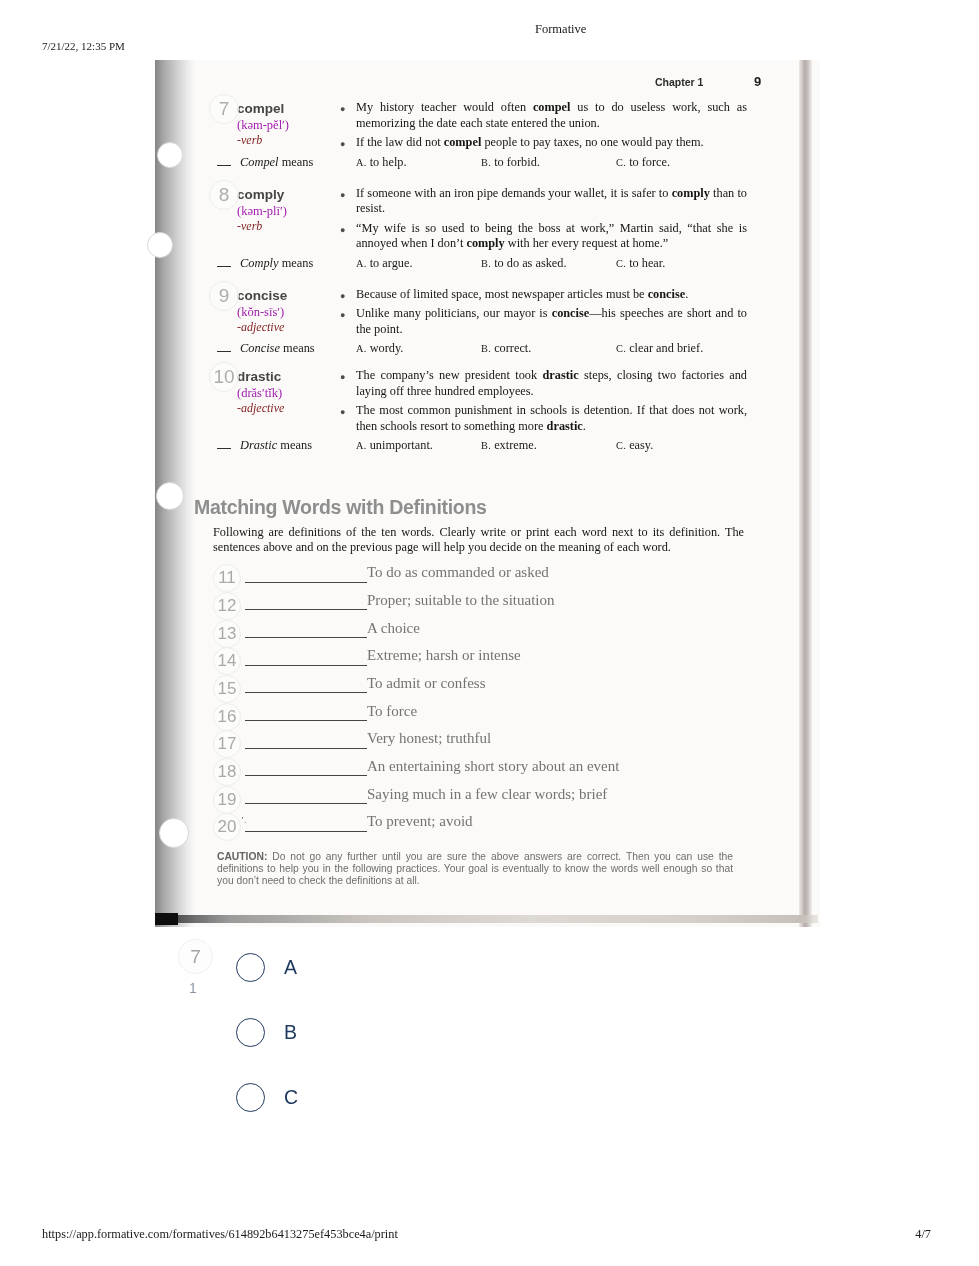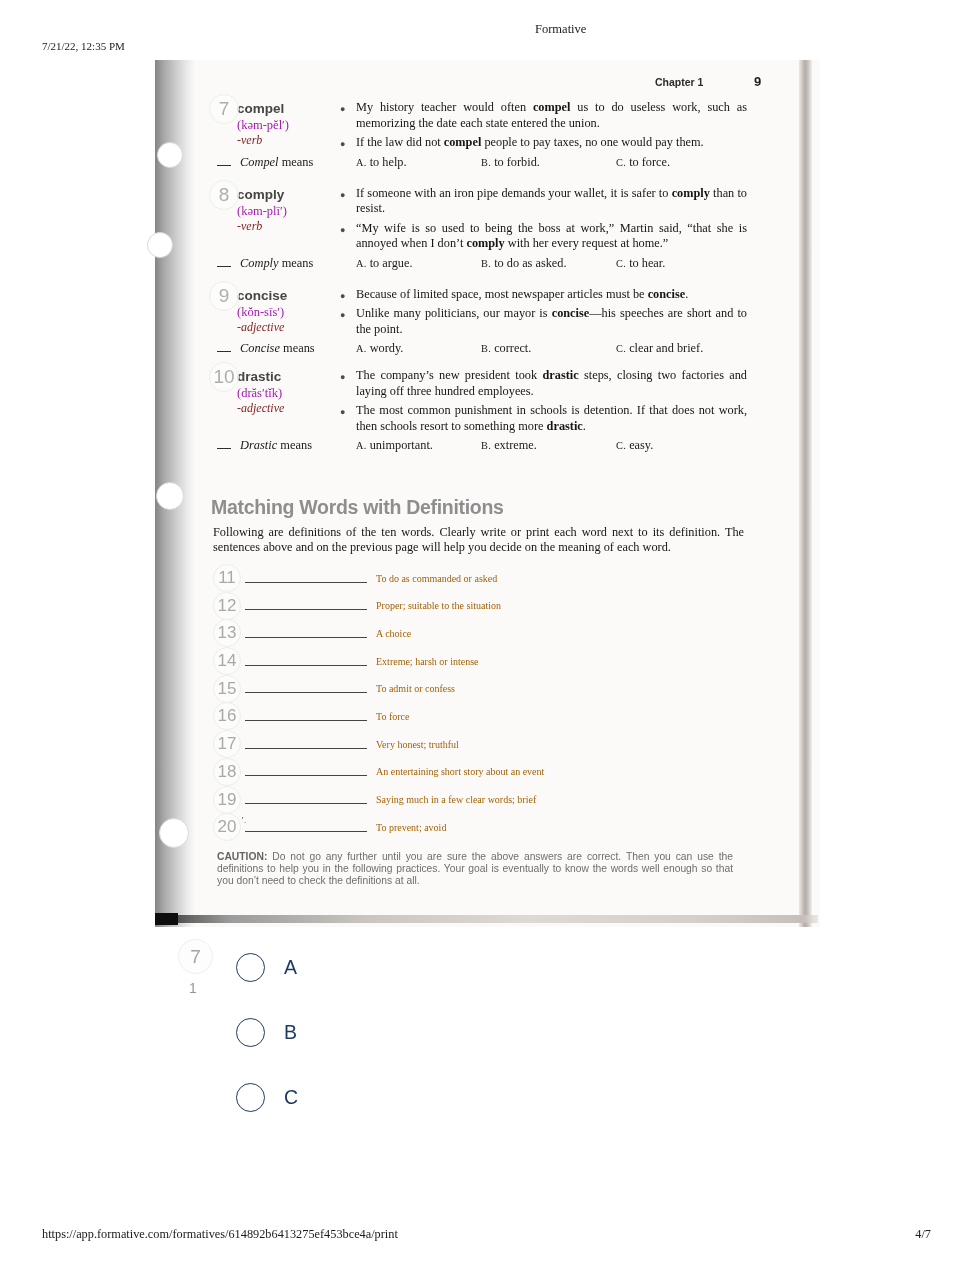--- a/index.html
+++ b/index.html
@@ -66,34 +66,34 @@
   .entry-right { flex:1; }
   .sent { position:relative; padding-left:16px; font-size:12.3px; line-height:15.5px; text-align:justify; margin-bottom:4px; color:#151515; }
   .sent .bullet { position:absolute; left:0; top:2px; font-size:9px; color:#4c4c4c; }
   .sent b { font-weight:700; }
   .options-row { display:grid; grid-template-columns:125px 135px auto; padding-left:16px; font-size:12.3px; line-height:15px; }
   .opt-label { font-size:10.3px; letter-spacing:.3px; }
 
   
   .matching { position:absolute; left:30px; top:435px; width:562px; }
   .matching-heading {
-    margin-left:26px; font-family:"Liberation Sans",sans-serif; font-weight:700;
+    margin-left:9px; font-family:"Liberation Sans",sans-serif; font-weight:700;
     font-size:19.5px; color:#8e8e8e; letter-spacing:-.3px; line-height:24px;
   }
   .matching-instructions { margin:6px 4px 0 28px; width:531px; font-size:12.3px; line-height:14.6px; text-align:justify; color:#151515; }
   .matching-list { margin:10px 0 0 28px; }
-  .match-row { display:flex; align-items:center; height:27.7px; position:relative; }
+  .match-row { display:flex; height:27.7px; position:relative; }
   .match-badge {
     width:28px; height:28px; flex:0 0 28px; border:1px solid #ededea; border-radius:50%;
     background:rgba(253,253,252,.5); color:#a9a9a9; font-family:"Liberation Sans",sans-serif;
     font-size:17px; display:flex; align-items:center; justify-content:center;
   }
   .match-suffix { position:absolute; left:28px; top:2px; font-size:9px; color:#555; }
   .match-line { width:122px; border-bottom:1.2px solid #454545; height:1px; margin-left:4px; align-self:center; margin-top:8px; }
-  .match-def { margin-left:9px; font-size:10px; color:#a16207; white-space:nowrap; }
+  .match-def { font-size:15px; color:#737373; white-space:nowrap; }
 
   
   .caution {
     position:absolute; left:62px; top:791px; width:516px;
     font-family:"Liberation Sans",sans-serif; font-size:10.3px; line-height:12px;
     color:#6e6e6e; text-align:justify;
   }
   .caution b { font-weight:700; color:#636363; }
 
   

